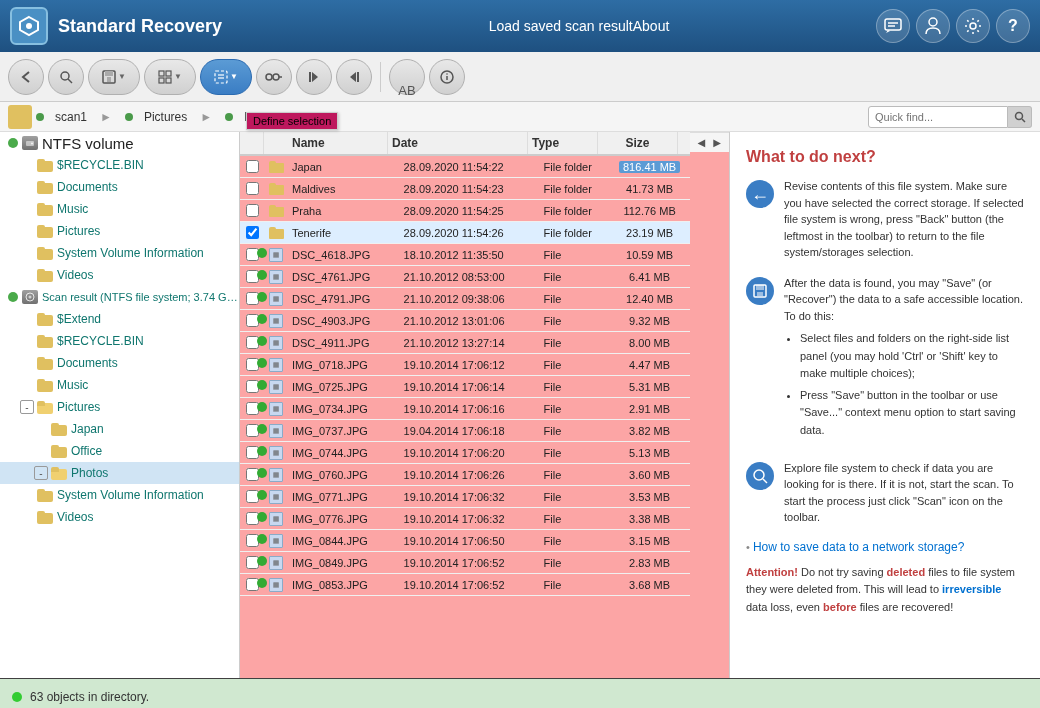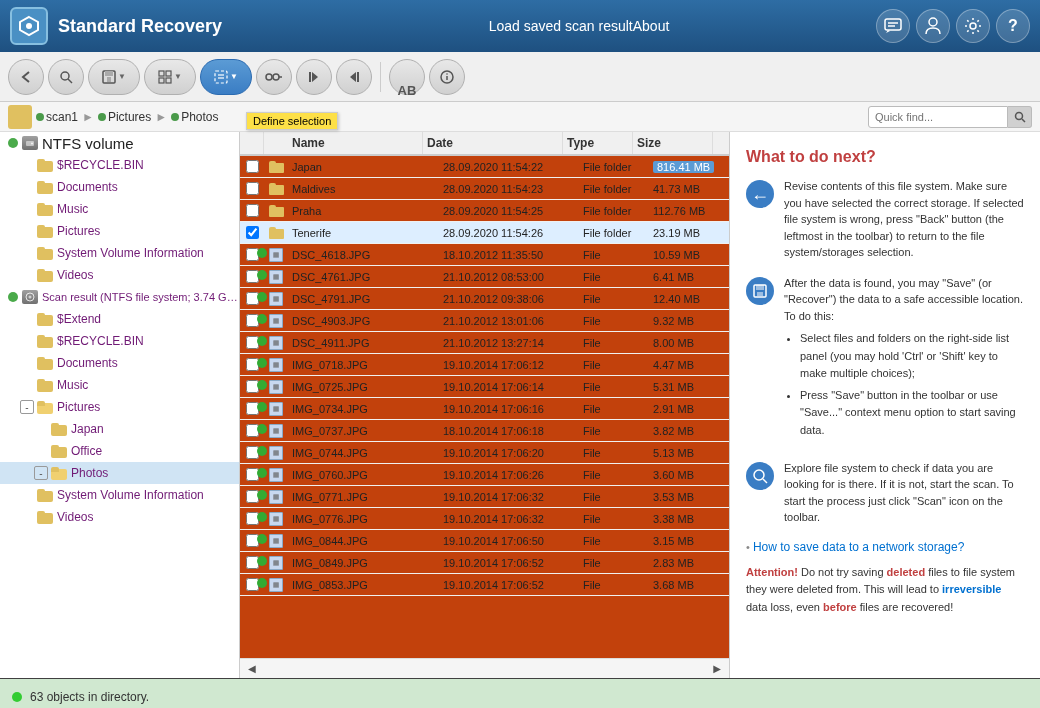--- a/index.html
+++ b/index.html
@@ -109,21 +109,21 @@
     }
     .breadcrumb-icon {
       width: 24px; height: 24px;
       background: #e0c060;
       border-radius: 3px;
       display: flex; align-items: center; justify-content: center;
       margin-right: 4px;
       font-size: 12px;
     }
     .breadcrumb-item {
-      display: flex; align-items: center; gap: 0;
+      display: flex; align-items: center; gap: 9px;
       font-size: 12px;
       color: #333;
     }
     .breadcrumb-dot {
       width: 8px; height: 8px;
       border-radius: 50%;
       background: #4a9a4a;
       display: inline-block;
       margin-right: 2px;
     }
@@ -150,21 +150,21 @@
       border-left: none;
       border-radius: 0 3px 3px 0;
       cursor: pointer;
       display: flex; align-items: center; justify-content: center;
       font-size: 12px;
     }
     .define-selection-tooltip {
       position: absolute;
       top: 112px;
       left: 246px;
-      background: #fde047;
+      background: #be185d;
       border: 1px solid #ccc;
       padding: 2px 6px;
       font-size: 11px;
       z-index: 10;
       box-shadow: 1px 1px 3px rgba(0,0,0,0.2);
     }
 
     
     .main {
       display: flex;
@@ -234,50 +234,50 @@
       flex-shrink: 0;
       display: flex; align-items: center; justify-content: center;
     }
     .green-dot {
       width: 10px; height: 10px;
       border-radius: 50%;
       background: #4aaa4a;
       margin-right: 4px;
       flex-shrink: 0;
     }
-    .tree-label { font-size: 12px; color: #701a75; overflow: hidden; text-overflow: ellipsis; }
+    .tree-label { font-size: 12px; color: #0f766e; overflow: hidden; text-overflow: ellipsis; }
     .ntfs-label { font-size: 15px; color: #222; font-weight: normal; }
 
     
     .right-panel {
       flex: 1;
-      background: #c2410c;
+      background: #fca5a5;
       border-right: 1px solid #ccc;
       display: flex;
-      flex-direction: column;
+      flex-direction: row;
       overflow: hidden;
     }
     .file-table {
       flex: 1;
       overflow-y: auto;
     }
     .file-table-header {
       display: flex;
       background: #f0f0f0;
       border-bottom: 2px solid #ccc;
       position: sticky;
       top: 0;
       z-index: 5;
     }
     .file-col-check { width: 24px; flex-shrink: 0; padding: 4px 2px; }
     .file-col-icon { width: 24px; flex-shrink: 0; }
     .file-col-name { flex: 1; min-width: 100px; }
     .file-col-date { width: 140px; flex-shrink: 0; }
     .file-col-type { width: 70px; flex-shrink: 0; }
-    .file-col-size { width: 80px; flex-shrink: 0; text-align: left; padding-right: 4px; }
+    .file-col-size { width: 80px; flex-shrink: 0; text-align: center; padding-right: 4px; }
     .file-col-scroll { width: 16px; flex-shrink: 0; }
     .file-header-cell {
       padding: 4px 4px;
       font-size: 12px;
       font-weight: bold;
       color: #333;
       border-right: 1px solid #ddd;
       cursor: pointer;
       user-select: none;
     }
@@ -540,21 +540,21 @@
       </svg>
   </div>
   <div class="toolbar-btn" title="Next">
     <svg width="14" height="14" viewBox="0 0 14 14">
         <rect x="10" y="2" width="2" height="10" fill="#555"></rect>
         <path d="M9,2 L3,7 L9,12 Z" fill="#555"></path>
       </svg>
   </div>
   <div class="toolbar-separator"></div>
   <div class="toolbar-btn" title="Font">
-    <span style="font-weight:bold;font-size:13px;color:#555;margin-top:27px;">AВ</span>
+    <span style="font-weight:normal;font-size:13px;color:#555;margin-top:27px;">AВ</span>
   </div>
   <div class="toolbar-btn" title="Info">
     <svg width="14" height="14" viewBox="0 0 14 14">
         <circle cx="7" cy="7" r="6" stroke="#555" stroke-width="1.5" fill="none"></circle>
         <line x1="7" y1="6" x2="7" y2="10" stroke="#555" stroke-width="1.5"></line>
         <circle cx="7" cy="4" r="0.8" fill="#555"></circle>
       </svg>
   </div>
 </div>
 
@@ -883,21 +883,21 @@
             <div class="file-row-checkbox file-col-check">
               <input type="checkbox" style="">
             </div>
             <div class="file-row-icon file-col-icon">
               <div style="position: relative;">
                 <div class="status-dot"></div>
                 <div class="file-img-icon">▦</div>
               </div>
             </div>
             <div class="file-cell file-col-name">IMG_0737.JPG</div>
-            <div class="file-cell file-col-date">18.10.2014 17:06:18</div>
+            <div class="file-cell file-col-date">19.04.2014 17:06:18</div>
             <div class="file-cell file-col-type">File</div>
             <div class="file-cell file-col-size">3.82 MB</div>
           </div>
           <div class="file-row">
             <div class="file-row-checkbox file-col-check">
               <input type="checkbox" style="">
             </div>
             <div class="file-row-icon file-col-icon">
               <div style="position: relative;">
                 <div class="status-dot"></div>

